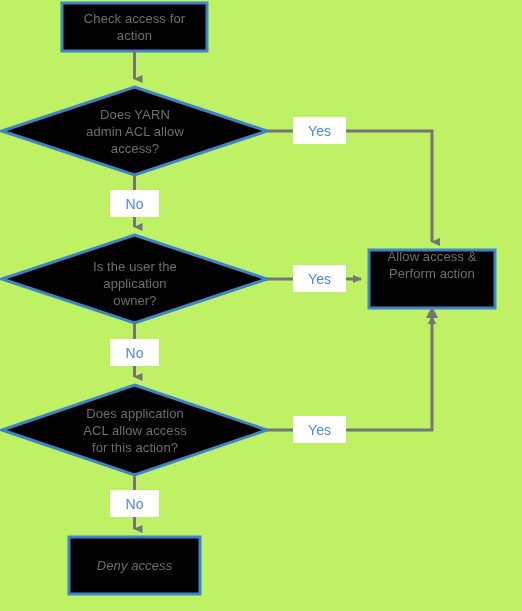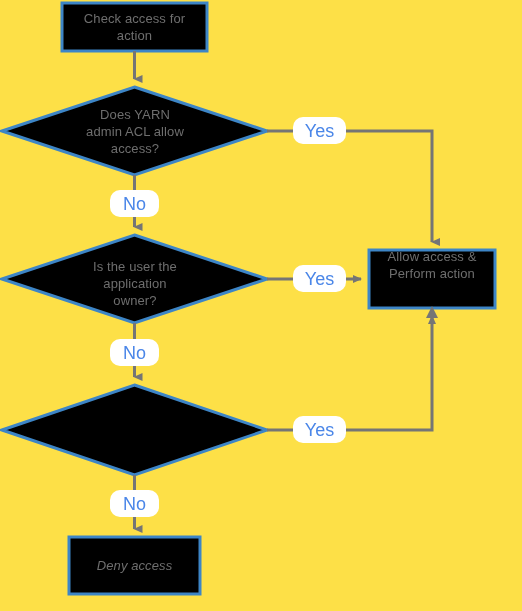--- a/index.html
+++ b/index.html
@@ -4,21 +4,21 @@
 <style>
   html, body {
     margin: 0;
     padding: 0;
     background: #000000;
   }
   #canvas {
     position: relative;
     width: 522px;
     height: 611px;
-    background: #fde047;
+    background: #bef264;
     font-family: "Liberation Sans", sans-serif;
     overflow: hidden;
   }
   #flow-svg {
     position: absolute;
     left: 0;
     top: 0;
     width: 522px;
     height: 611px;
   }
@@ -35,24 +35,23 @@
     pointer-events: none;
     white-space: pre-line;
   }
   .edge-label {
     position: absolute;
     display: flex;
     align-items: center;
     justify-content: center;
     background: #FFFFFF;
     color: #4A86E8;
-    font-size: 18px;
+    font-size: 14px;
     line-height: 16px;
     text-align: left;
-    border-radius: 10px;
   }
 </style>
 </head>
 <body>
 
 <div id="canvas">
 
   <svg id="flow-svg" viewBox="0 0 522 611">
     <defs>
       <marker id="arrow-down" markerWidth="10" markerHeight="10" refX="5" refY="8" orient="auto" markerUnits="userSpaceOnUse">
@@ -95,20 +94,23 @@
 action</div>
 
   <div class="node-label" style="left:55px; top:104px; width:160px; height:54px;">Does YARN
 admin ACL allow
 access?</div>
 
   <div class="node-label" style="left:55px; top:256px; width:160px; height:54px;">Is the user the
 application
 owner?</div>
 
+  <div class="node-label" style="left:50px; top:403px; width:170px; height:54px;">Does application
+ACL allow access
+for this action?</div>
 
   <div class="node-label" style="left:369px; top:236px; width:126px; height:58px;">Allow access &amp;
 Perform action</div>
 
   <div class="node-label" style="left:69px; top:537px; width:131px; height:57px;font-style:italic;">Deny access</div>
 
   <div class="edge-label" style="left:293px; top:117px; width:53px; height:27px;">Yes</div>
 
   <div class="edge-label" style="left:110px; top:190px; width:49px; height:27px;">No</div>
 

